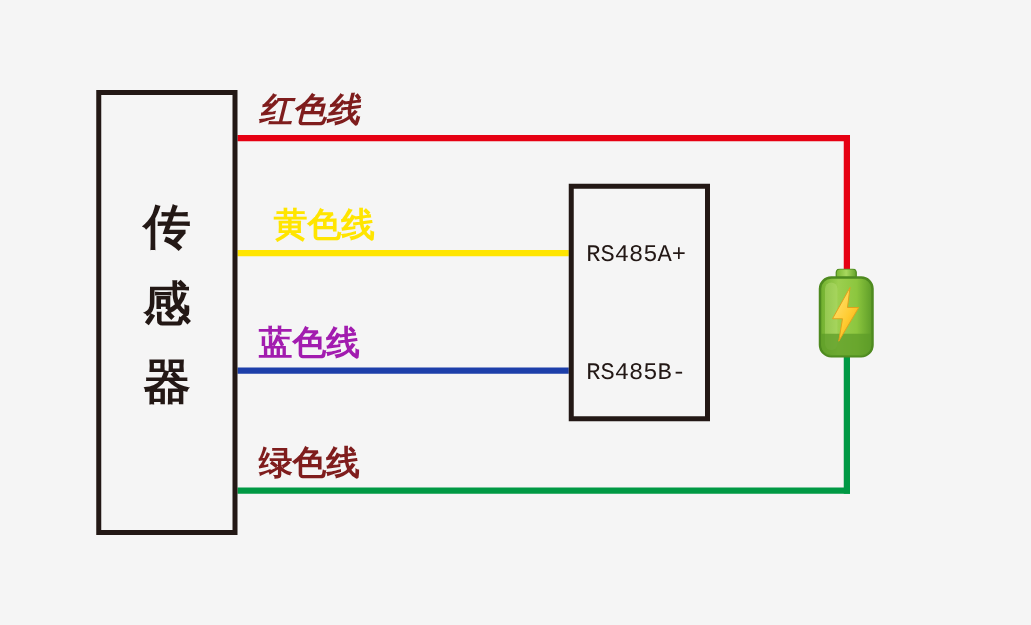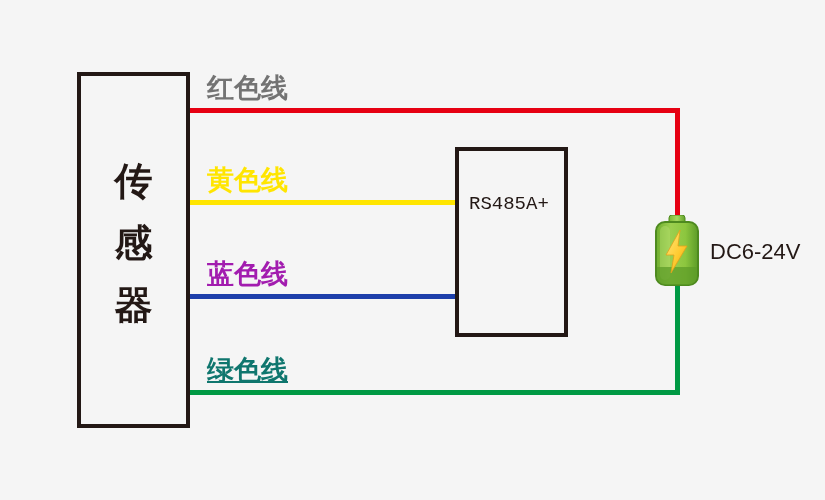--- a/index.html
+++ b/index.html
@@ -86,21 +86,21 @@
 
   
   .wire-label {
     position: absolute;
     font-size: 27px;
     font-family: "DejaVu Sans", sans-serif;
     font-weight: 600;
     white-space: nowrap;
   }
   #label-red    { left: 207px; top: 70px;  color: #e60012; }
-  #label-yellow { left: 207px; top: 162px; color: #ffe500; }
+  #label-yellow { left: 219px; top: 162px; color: #ffe500; }
   #label-blue   { left: 207px; top: 256px; color: #1d3faa; }
   #label-green  { left: 207px; top: 352px; color: #009944; }
 
   
   #battery {
     position: absolute;
     left: 653px;
     top: 215px;
     width: 48px;
     height: 74px;
@@ -132,25 +132,26 @@
   <div class="wire-v" id="wire-green-v" style="background: rgb(0, 153, 68);"></div>
   <div class="wire-h" id="wire-green-h" style="background: rgb(0, 153, 68);"></div>
 
   <div class="box" id="sensor-box"></div>
   <div id="sensor-label">传
 感
 器</div>
 
   <div class="box" id="rs485-box"></div>
   <div class="rs-label" id="rs485a-label">RS485A+</div>
+  <div class="rs-label" id="rs485b-label">RS485B-</div>
 
-  <div class="wire-label" id="label-red" style="color: #737373;">红色线</div>
+  <div class="wire-label" id="label-red" style="color: #7f1d1d; font-style: italic;">红色线</div>
   <div class="wire-label" id="label-yellow" style="color: rgb(255, 229, 0);">黄色线</div>
   <div class="wire-label" id="label-blue" style="color: #a21caf;">蓝色线</div>
-  <div class="wire-label" id="label-green" style="color: #0f766e; text-decoration: underline;">绿色线</div>
+  <div class="wire-label" id="label-green" style="color: #7f1d1d;">绿色线</div>
 
   <div id="battery">
     <svg width="48" height="74" viewBox="0 0 48 74" xmlns="http://www.w3.org/2000/svg">
       <defs>
         <linearGradient id="bodyGrad" x1="0" y1="0" x2="1" y2="0">
           <stop offset="0%" stop-color="#6fae2e"></stop>
           <stop offset="35%" stop-color="#9ccf4f"></stop>
           <stop offset="70%" stop-color="#8cc63e"></stop>
           <stop offset="100%" stop-color="#5d9c28"></stop>
         </linearGradient>
@@ -171,15 +172,14 @@
       <rect x="3" y="7" width="42" height="63" rx="9" ry="9" fill="url(#bodyGrad)" stroke="#4e8a1f" stroke-width="2"></rect>
 
       <rect x="7" y="11" width="10" height="54" rx="5" ry="5" fill="#b6dd72" opacity="0.45"></rect>
 
       <path d="M4 52 H44 V61 a9 9 0 0 1 -9 9 H13 a9 9 0 0 1 -9 -9 Z" fill="#5d9c28" opacity="0.75"></path>
 
       <path d="M27 15 L13 40 L21 40 L18 58 L34 31 L25 31 Z" fill="url(#boltGrad)" stroke="#e0a21c" stroke-width="0.8"></path>
     </svg>
   </div>
 
-  <div id="power-label">DC6-24V</div>
 
 </div>
 
 </body></html>

